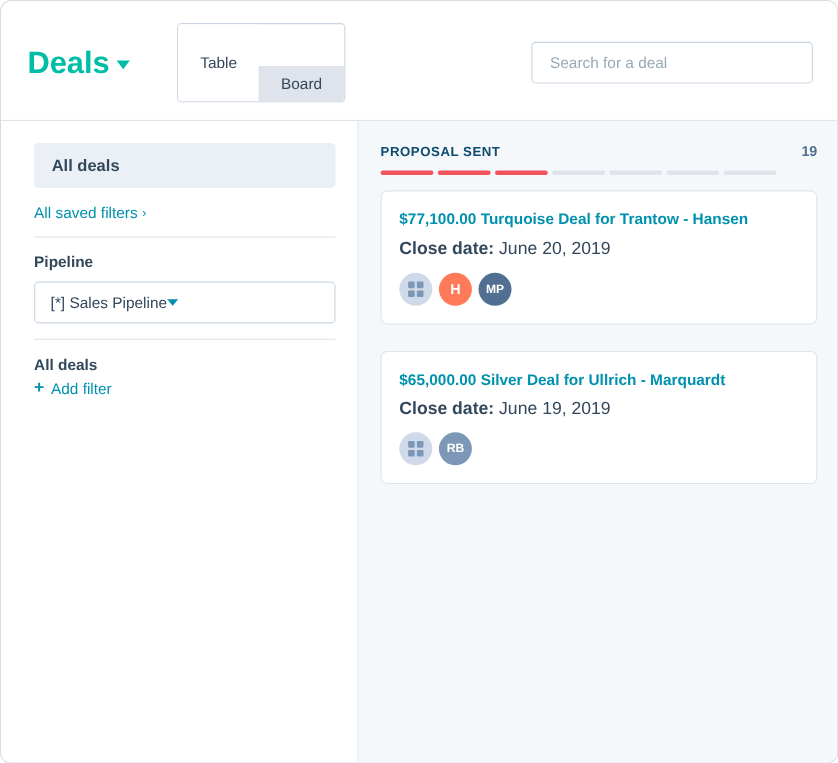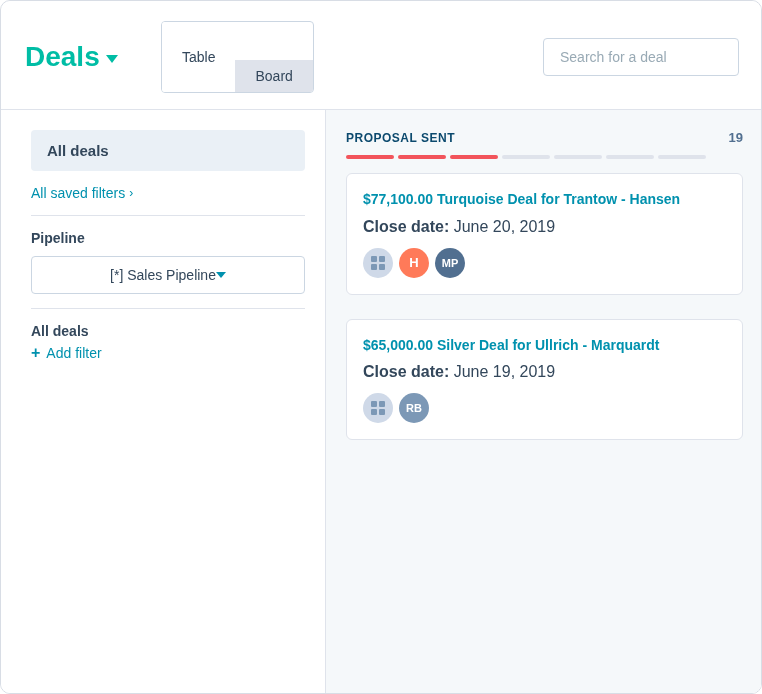--- a/index.html
+++ b/index.html
@@ -77,21 +77,21 @@
       color: #33475b;
       margin-top: 38px;
     }
 
     .search-container {
       margin-left: auto;
       position: relative;
     }
 
     .search-input {
-      width: 196px;
+      width: 256px;
       padding: 10px 16px;
       border: 1px solid #cbd6e2;
       border-radius: 4px;
       font-size: 14px;
       color: #99aab5;
       outline: none;
       background: #fff;
     }
 
     .search-input::placeholder {
@@ -172,21 +172,21 @@
       width: 100%;
       padding: 10px 14px;
       border: 1px solid #cbd6e2;
       border-radius: 4px;
       font-size: 14px;
       color: #33475b;
       cursor: pointer;
       background: #fff;
       display: flex;
       align-items: center;
-      justify-content: center;
+      justify-content: flex-start;
     }
 
     .pipeline-chevron {
       width: 0;
       height: 0;
       border-left: 5px solid transparent;
       border-right: 5px solid transparent;
       border-top: 6px solid #0091ae;
     }
 

